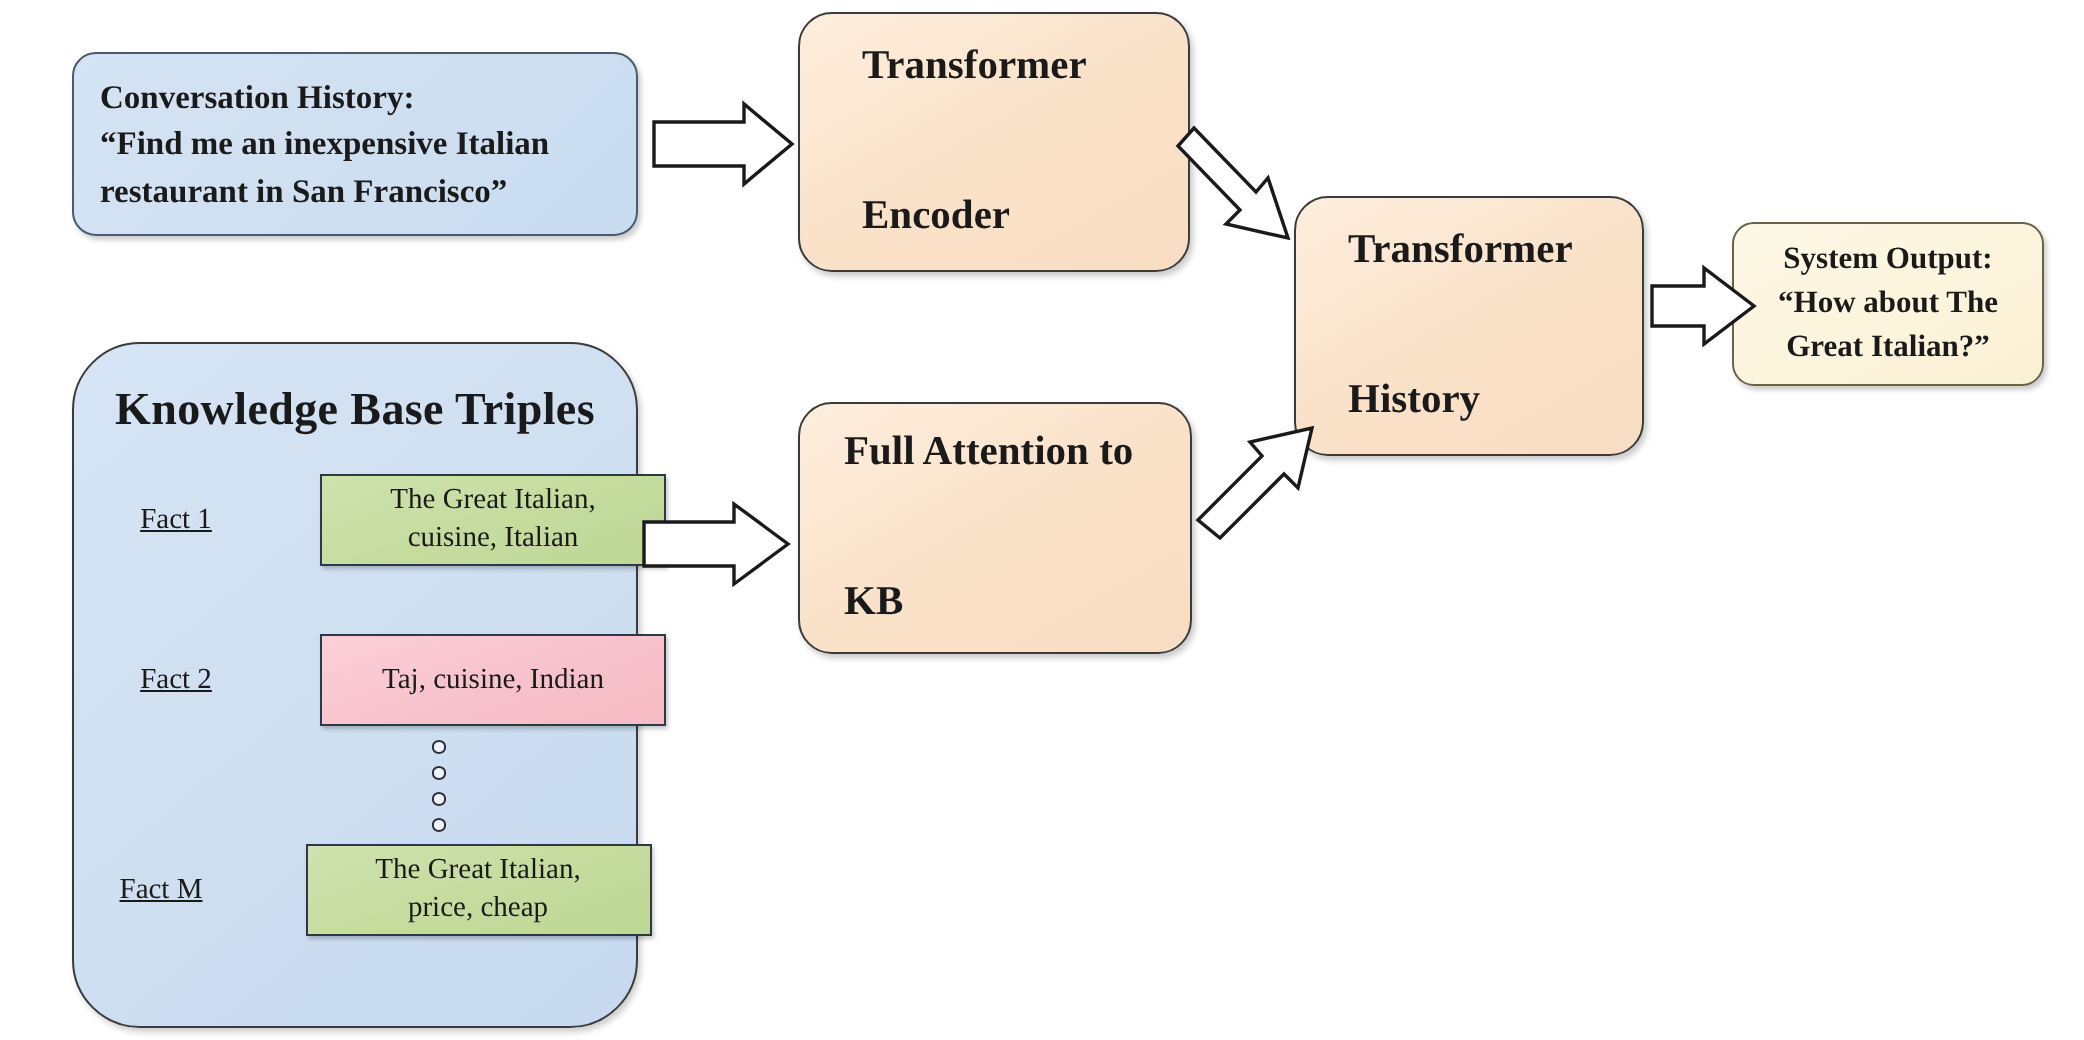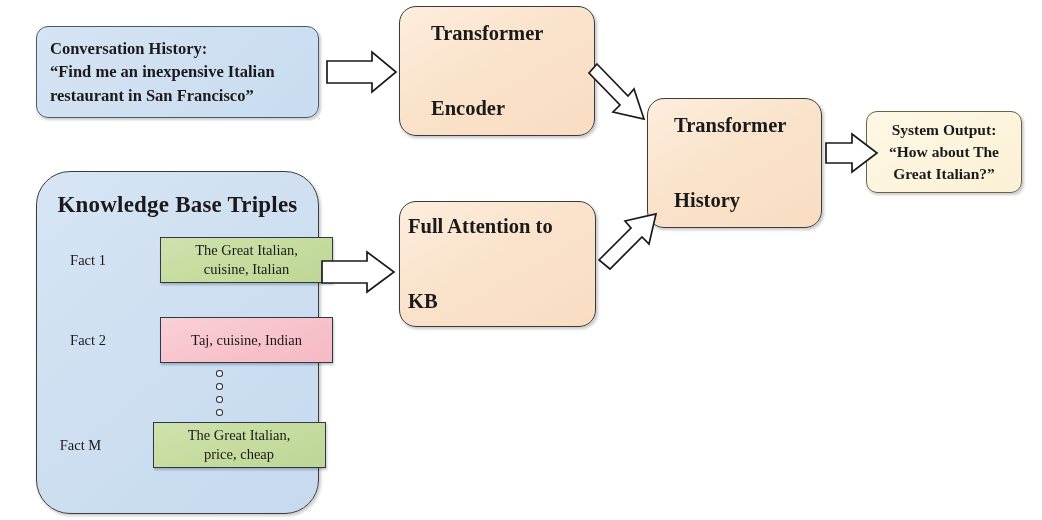--- a/index.html
+++ b/index.html
@@ -76,21 +76,21 @@
     padding-left: 31px;
   }
 
   #full-attention-kb {
     left: 399px;
     top: 201px;
     width: 197px;
     height: 126px;
     align-items: flex-start;
     text-align: right;
-    padding-left: 8px;
+    padding-left: 22px;
   }
 
   #transformer-decoder {
     left: 647px;
     top: 98px;
     width: 175px;
     height: 130px;
     align-items: flex-start;
     text-align: left;
     padding-left: 26px;
@@ -148,20 +148,21 @@
     display: flex;
     align-items: center;
   }
   .fact-label {
     width: 96px;
     flex: 0 0 96px;
     text-align: center;
     font-size: 14.5px;
     padding-left: 6px;
     box-sizing: border-box;
+    text-decoration: underline;
   }
   .fact-box {
     flex: 0 0 173px;
     width: 173px;
     height: 100%;
     box-sizing: border-box;
     border: 1.5px solid #2b3a44;
     display: flex;
     flex-direction: column;
     align-items: center;

